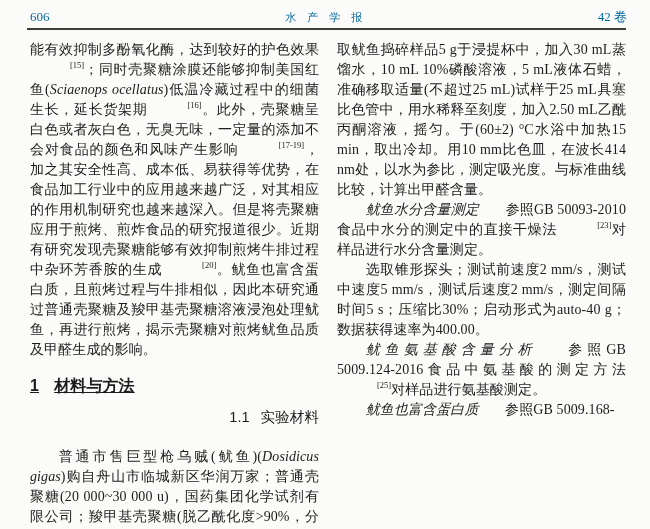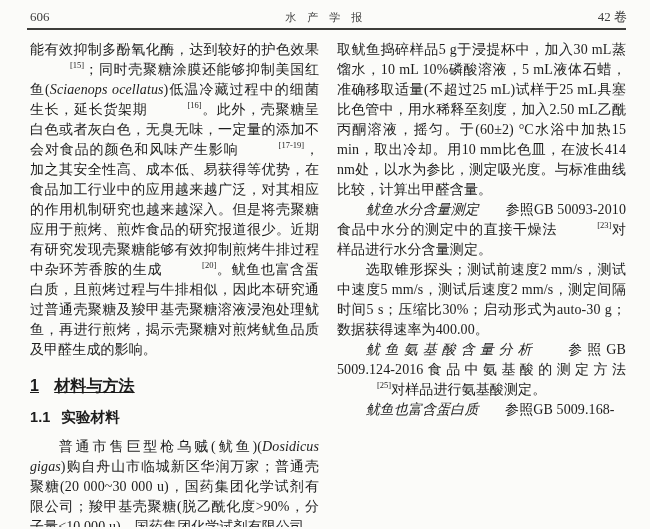--- a/index.html
+++ b/index.html
@@ -9,21 +9,21 @@
     font-family:"Liberation Serif","DejaVu Serif",serif;
     color:#1c1c1c;
     -webkit-font-smoothing:antialiased;
   }
   .page{position:relative;width:650px;height:529px;}
 
   
   .running-head{
     position:absolute;top:8px;left:30px;width:597px;
     display:flex;justify-content:space-between;align-items:baseline;
-    font-size:13px;color:#404040;
+    font-size:13px;color:#0369a1;
   }
   .running-head .journal{font-size:11px;}
   .header-rule{
     position:absolute;top:28px;left:27px;width:599px;
     border-top:2px solid #3d3d3b;
   }
 
   
   .columns{
     position:absolute;top:40px;left:30px;width:596px;height:487px;
@@ -45,22 +45,22 @@
   .gap{display:inline-block;width:1.9em;}
 
   .h1{
     font-family:"Liberation Sans","DejaVu Sans",sans-serif;
     font-weight:bold;font-size:16px;line-height:22px;
     margin:15px 0 10px 0;text-align:left;text-decoration:underline;
   }
   .h1 .hnum{margin-right:0.95em;}
   .h2{
     font-family:"Liberation Sans","DejaVu Sans",sans-serif;
-    font-weight:bold;font-size:14.5px;line-height:20px;
-    margin:0 0 10px 0;text-align:left;
+    font-weight:normal;font-size:14.5px;line-height:20px;
+    margin:0 0 20px 0;text-align:right;
   }
   .h2 .hnum{margin-right:0.75em;}
 </style>
 </head>
 <body>
 
 <div class="page">
 
   <header class="running-head">
     <span>606</span>
@@ -73,19 +73,19 @@
   <main class="columns">
     <section class="col" id="col-left">
         <p><span>能有效抑制多酚氧化酶，达到较好的护色效果</span><sup>[15]</sup><span>；同时壳聚糖涂膜还能够抑制美国红鱼(</span><span class="i">Sciaenops ocellatus</span><span>)低温冷藏过程中的细菌生长，延长货架期</span><sup>[16]</sup><span>。此外，壳聚糖呈白色或者灰白色，无臭无味，一定量的添加不会对食品的颜色和风味产生影响</span><sup>[17-19]</sup><span>，加之其安全性高、成本低、易获得等优势，在食品加工行业中的应用越来越广泛，对其相应的作用机制研究也越来越深入。但是将壳聚糖应用于煎烤、煎炸食品的研究报道很少。近期有研究发现壳聚糖能够有效抑制煎烤牛排过程中杂环芳香胺的生成</span><sup>[20]</sup><span>。鱿鱼也富含蛋白质，且煎烤过程与牛排相似，因此本研究通过普通壳聚糖及羧甲基壳聚糖溶液浸泡处理鱿鱼，再进行煎烤，揭示壳聚糖对煎烤鱿鱼品质及甲醛生成的影响。</span></p>
         <div class="h1"><span class="hnum">1</span><span>材料与方法</span></div>
         <div class="h2"><span class="hnum">1.1</span><span>实验材料</span></div>
         <p class="indent"><span>普通市售巨型枪乌贼(鱿鱼)(</span><span class="i">Dosidicus gigas</span><span>)购自舟山市临城新区华润万家；普通壳聚糖(20 000~30 000 u)，国药集团化学试剂有限公司；羧甲基壳聚糖(脱乙酰化度&gt;90%，分子量&lt;10 000 u)，国药集团化学试剂有限公司。</span></p>
       </section>
     <section class="col" id="col-right">
         <p><span>取鱿鱼捣碎样品5 g于浸提杯中，加入30 mL蒸馏水，10 mL 10%磷酸溶液，5 mL液体石蜡，准确移取适量(不超过25 mL)试样于25 mL具塞比色管中，用水稀释至刻度，加入2.50 mL乙酰丙酮溶液，摇匀。于(60±2) °C水浴中加热15 min，取出冷却。用10 mm比色皿，在波长414 nm处，以水为参比，测定吸光度。与标准曲线比较，计算出甲醛含量。</span></p>
         <p class="indent"><span class="kai">鱿鱼水分含量测定</span><span class="gap"></span><span>参照GB 50093-2010食品中水分的测定中的直接干燥法</span><sup>[23]</sup><span>对样品进行水分含量测定。</span></p>
-        <p class="indent"><span>选取锥形探头；测试前速度2 mm/s，测试中速度5 mm/s，测试后速度2 mm/s，测定间隔时间5 s；压缩比30%；启动形式为auto-30 g；数据获得速率为400.00。</span></p>
+        <p class="indent"><span>选取锥形探头；测试前速度2 mm/s，测试中速度5 mm/s，测试后速度2 mm/s，测定间隔时间5 s；压缩比30%；启动形式为auto-40 g；数据获得速率为400.00。</span></p>
         <p class="indent"><span class="kai">鱿鱼氨基酸含量分析</span><span class="gap"></span><span>参照GB 5009.124-2016食品中氨基酸的测定方法</span><sup>[25]</sup><span>对样品进行氨基酸测定。</span></p>
         <p class="indent"><span class="kai">鱿鱼也富含蛋白质</span><span class="gap"></span><span>参照GB 5009.168-</span></p>
       </section>
   </main>
 
 </div>
 
 </body></html>

